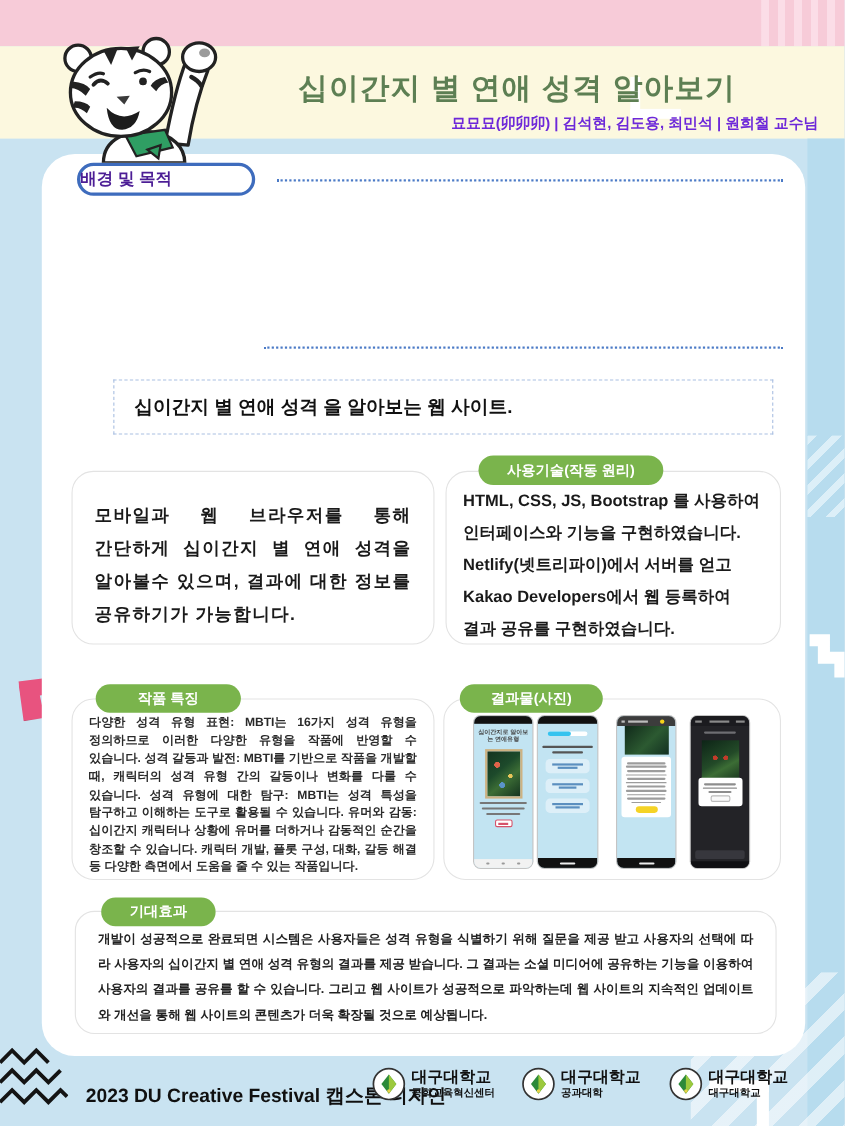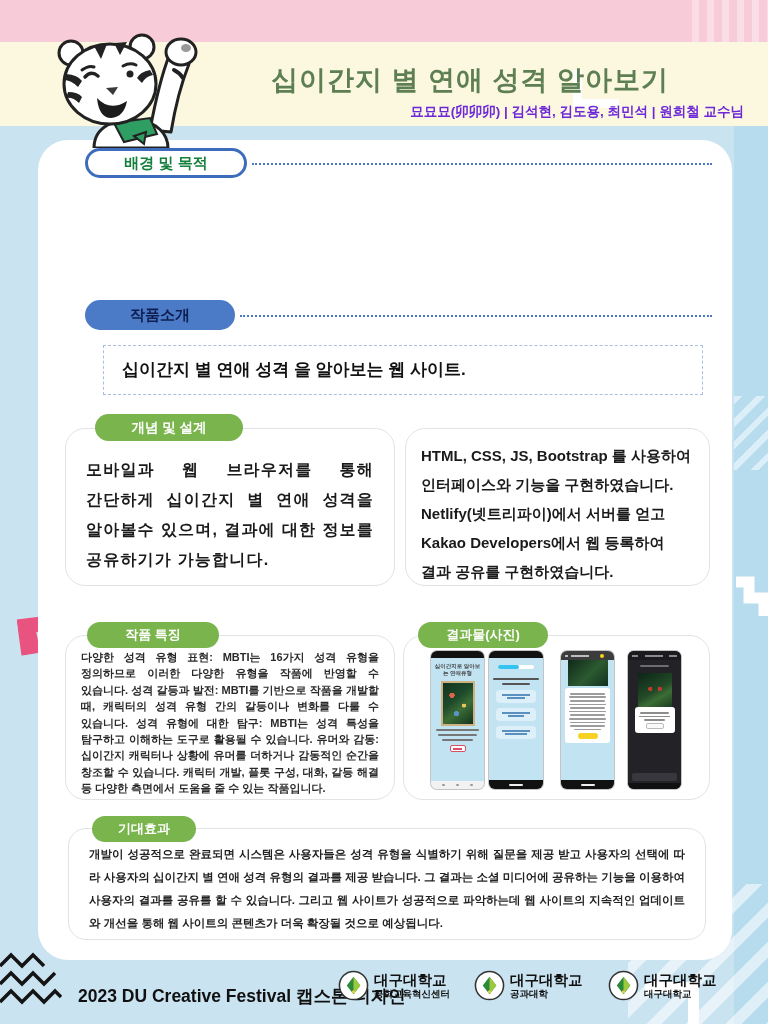--- a/index.html
+++ b/index.html
@@ -33,23 +33,23 @@
   .pink-flag{position:absolute;left:18px;top:616px;width:44px;height:38px;background:#e8537f;
     clip-path:polygon(0% 4%,100% 0%,96% 38%,42% 42%,48% 96%,4% 100%);
     filter:drop-shadow(2px 3px 0 #1a1a1a);transform:rotate(-5deg);}
   .bottom-bracket{position:absolute;left:645px;top:982px;width:54px;height:42px;
     border-top:11px solid #fff;border-right:11px solid #fff;}
   .zigzag-svg{position:absolute;left:0;top:952px;}
 
   
   .card{position:absolute;left:38px;top:140px;width:694px;height:820px;background:#fff;border-radius:30px;}
 
-  .badge-outline{position:absolute;left:47px;top:8px;width:162px;height:30px;background:#fff;
-    border:3px solid #3e6cbd;border-radius:17px;text-align:center;line-height:24px;
-    font-size:15px;font-weight:bold;color:#15803d;z-index:2;}
+  .badge-outline{position:absolute;left:32px;top:8px;width:162px;height:30px;background:#fff;
+    border:3px solid #3e6cbd;border-radius:17px;text-align:left;line-height:24px;
+    font-size:15px;font-weight:bold;color:#4c1d95;z-index:2;}
   .dotted-line{position:absolute;border-top:2px dotted #4b7ac6;}
   .dl1{left:214px;top:23px;width:460px;}
   .badge-fill{position:absolute;left:47px;top:160px;width:150px;height:30px;background:#4b7ac6;
     border-radius:17px;text-align:center;line-height:30px;font-size:15px;font-weight:bold;color:#0d1d50;z-index:2;}
   .dl2{left:202px;top:175px;width:472px;}
 
   .dash-box{position:absolute;left:65px;border:1px dashed #a9bfe2;color:#111;}
   .box-bg{top:46px;width:600px;height:106px;padding:7px 16px;font-size:17px;line-height:32px;font-weight:600;}
   .box-intro{top:205px;width:600px;height:50px;font-size:17px;line-height:48px;padding:0 18px;font-weight:600;}
 
@@ -184,29 +184,28 @@
     <polyline points="0,14 11,3 22,14 33,3 44,14" stroke="#141414" stroke-width="3.5" fill="none"></polyline>
     <polyline points="0,32 11,21 22,32 33,21 44,32 55,21" stroke="#141414" stroke-width="3.5" fill="none"></polyline>
     <polyline points="0,50 11,39 22,50 33,39 44,50 55,39 61,45" stroke="#141414" stroke-width="3.5" fill="none"></polyline>
   </svg>
 
   <div class="card">
 
     <div class="badge-outline">배경 및 목적</div>
     <div class="dotted-line dl1"></div>
 
-    <div class="badge-fill">작품소개</div>
     <div class="dotted-line dl2"></div>
     <div class="dash-box box-intro">십이간지 별 연애 성격 을 알아보는 웹 사이트.</div>
 
-    <div class="pill pill-concept">개념 및 설계</div>
     <div class="sub-card col-concept">
       <div class="concept-text">모바일과 웹 브라우저를 통해 간단하게 십이간지 별 연애 성격을 알아볼수 있으며, 결과에 대한 정보를 공유하기가 가능합니다.</div>
     </div>
 
+    <div class="pill pill-tech">사용기술(작동 원리)</div>
     <div class="sub-card col-tech">
       <div class="tech-text">HTML, CSS, JS, Bootstrap 를 사용하여
 인터페이스와 기능을 구현하였습니다.
 Netlify(넷트리파이)에서 서버를 얻고
 Kakao Developers에서 웹 등록하여
 결과 공유를 구현하였습니다.</div>
     </div>
 
     <div class="pill pill-features">작품 특징</div>
     <div class="sub-card col-features">

